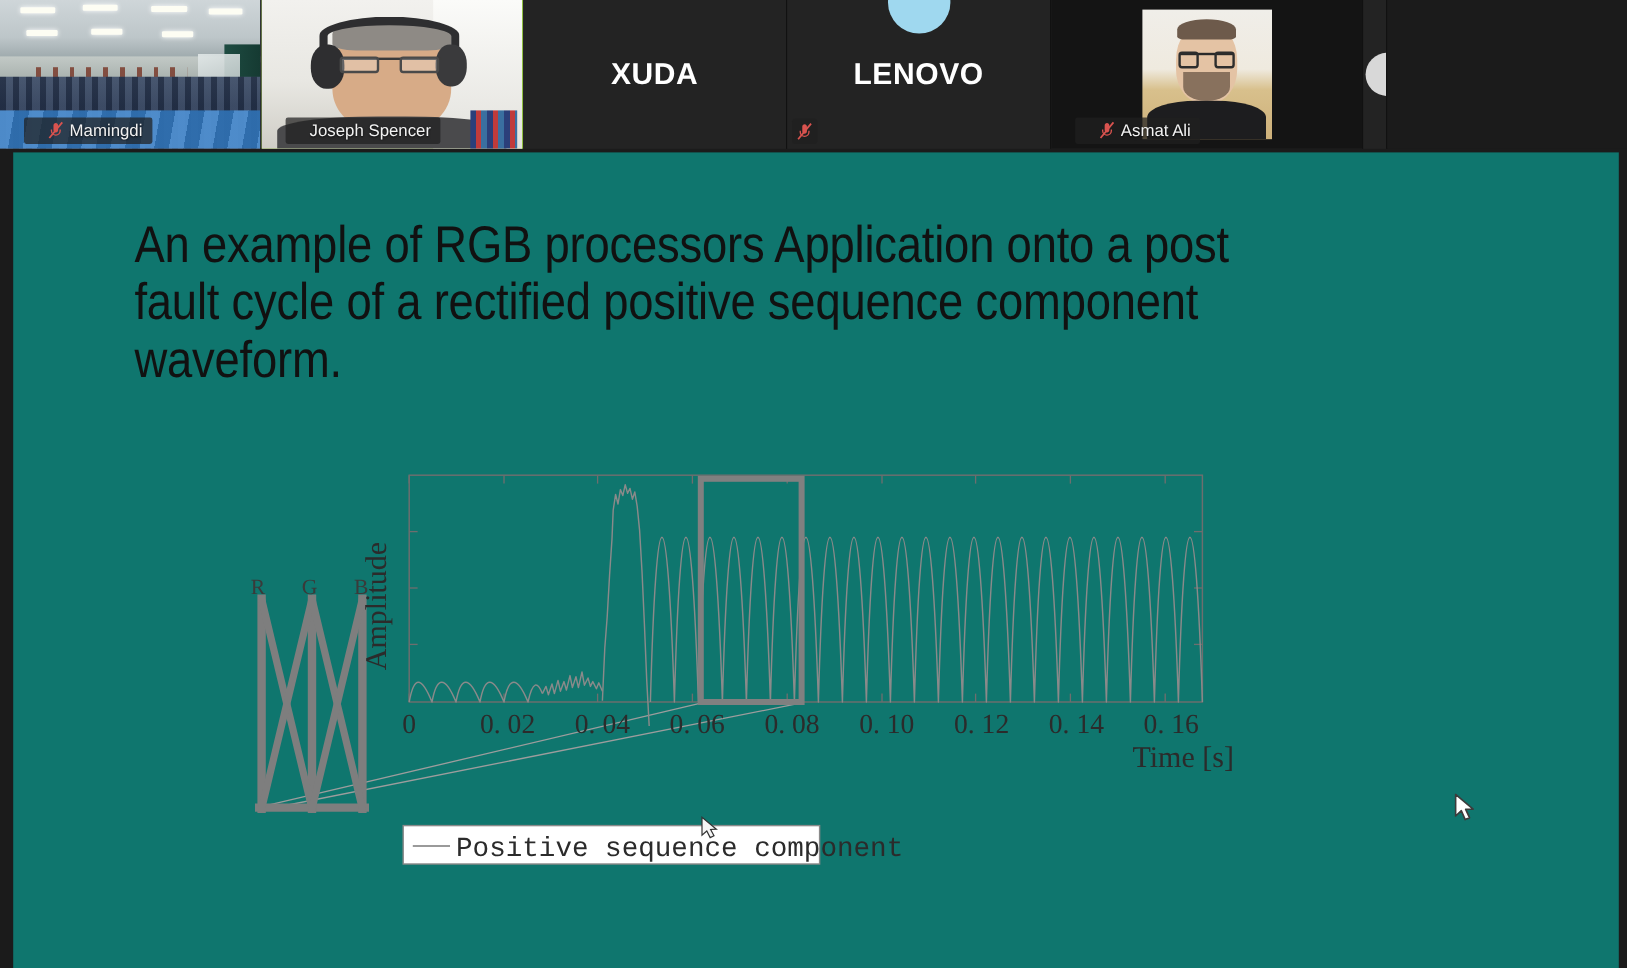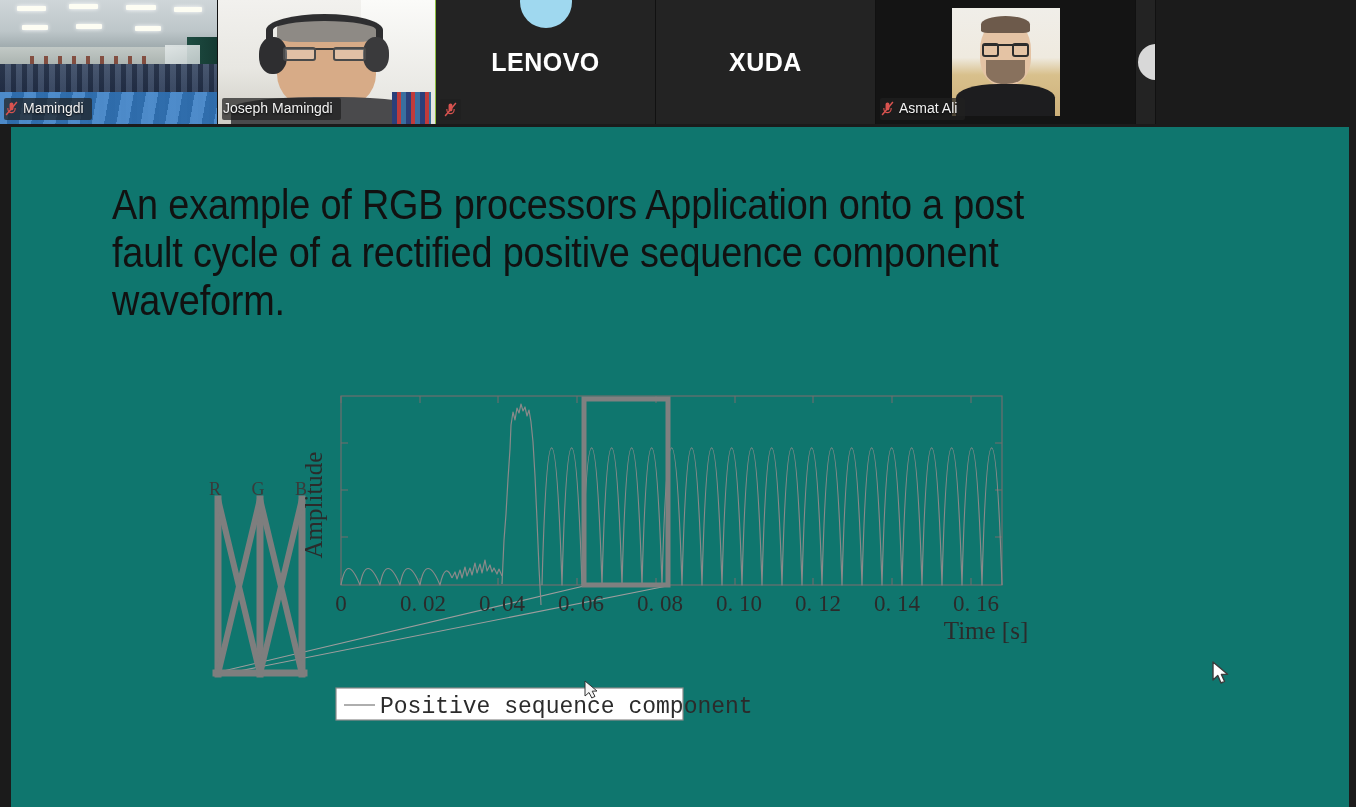--- a/index.html
+++ b/index.html
@@ -17,24 +17,24 @@
     background: #1b1b1b; display: flex; align-items: stretch;
   }
   .tile {
     position: relative; height: 124px; overflow: hidden;
     background: #232323; flex: 0 0 auto;
     border-right: 1px solid #111;
   }
   .tile.active { outline: 2px solid #8fbf3f; outline-offset: -2px; }
 
   .tile-name {
-    position: absolute; left: 4px; bottom: 4px;
+    position: absolute; left: 20px; bottom: 4px;
     display: flex; align-items: center; gap: 5px;
     background: rgba(32,32,32,0.72);
-    padding: 2px 8px 3px 1px; border-radius: 2px;
+    padding: 2px 8px 3px 20px; border-radius: 2px;
     max-width: calc(100% - 8px);
   }
   .tile-name .label {
     color: #f2f2f2; font-size: 14px; line-height: 17px;
     white-space: nowrap; overflow: hidden; text-overflow: clip;
     text-shadow: 0 1px 2px rgba(0,0,0,.9);
   }
   .mic-muted { flex: 0 0 auto; width: 13px; height: 15px; display: block; }
   .mic-solo {
     position: absolute; left: 4px; bottom: 4px;
@@ -173,38 +173,38 @@
         <div class="cam-band"></div>
         <div class="cam-headphone-l"></div>
         <div class="cam-headphone-r"></div>
         <div class="cam-glasses"></div>
         <div class="cam-lens" style="left:30%;"></div>
         <div class="cam-lens" style="right:32%;"></div>
         <div class="cam-shoulders"></div>
         <div class="cam-books"></div>
       </div>
       <div class="tile-name">
-        <span class="label">Joseph Mamingdi</span>
-      </div>
+        <span class="label">Joseph Spencer</span>
+      </div>
+    </div>
+
+    <div class="tile" style="width:220px;">
+      <div class="tile-display-name">XUDA</div>
     </div>
 
     <div class="tile" style="width:220px;">
       <div class="avatar-circle" style="left:50%;transform:translateX(-50%);top:-24px;width:52px;height:52px;"></div>
       <div class="tile-display-name">LENOVO</div>
       <div class="mic-solo">
         <svg class="mic-muted" viewBox="0 0 14 16">
           <path d="M7 1.6c-1.2 0-2.1.9-2.1 2.1v4.2c0 1.2.9 2.1 2.1 2.1s2.1-.9 2.1-2.1V3.7c0-1.2-.9-2.1-2.1-2.1z" fill="#d9534f"></path>
           <path d="M3.1 7.4v1.1c0 2.2 1.8 3.9 3.9 3.9s3.9-1.7 3.9-3.9V7.4" stroke="#d9534f" stroke-width="1.2" fill="none"></path>
           <line x1="1.2" y1="15" x2="12.8" y2="1" stroke="#d9534f" stroke-width="1.6"></line>
         </svg>
       </div>
-    </div>
-
-    <div class="tile" style="width:220px;">
-      <div class="tile-display-name">XUDA</div>
     </div>
 
     <div class="tile" style="width:260px;">
       <div class="cam2">
         <div class="cam2-frame">
           <div class="cam2-head"></div>
           <div class="cam2-hair"></div>
           <div class="cam2-glasses"></div>
           <div class="cam2-lens" style="left:28%;"></div>
           <div class="cam2-lens" style="right:28%;"></div>

